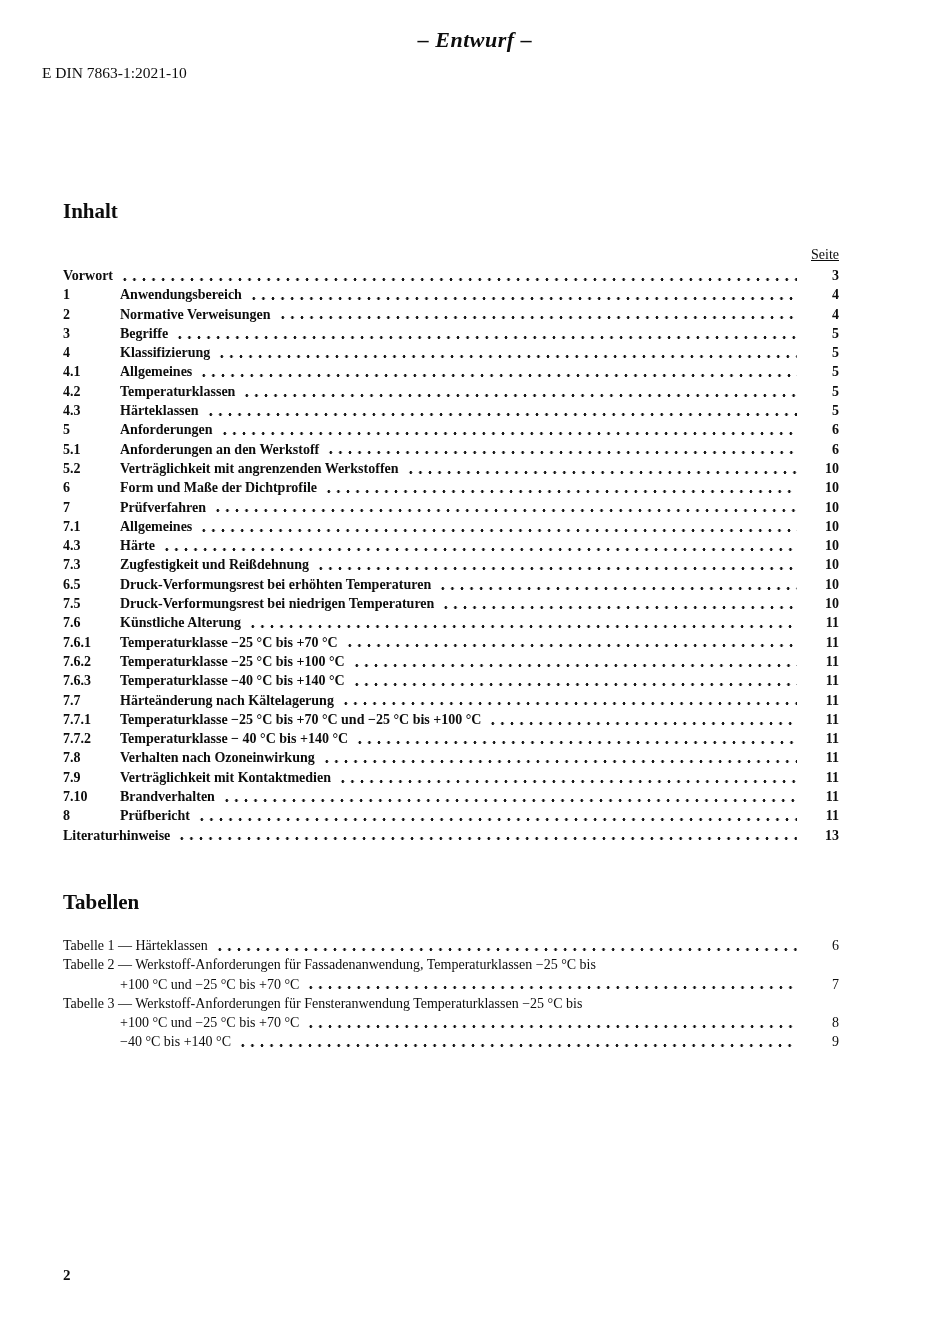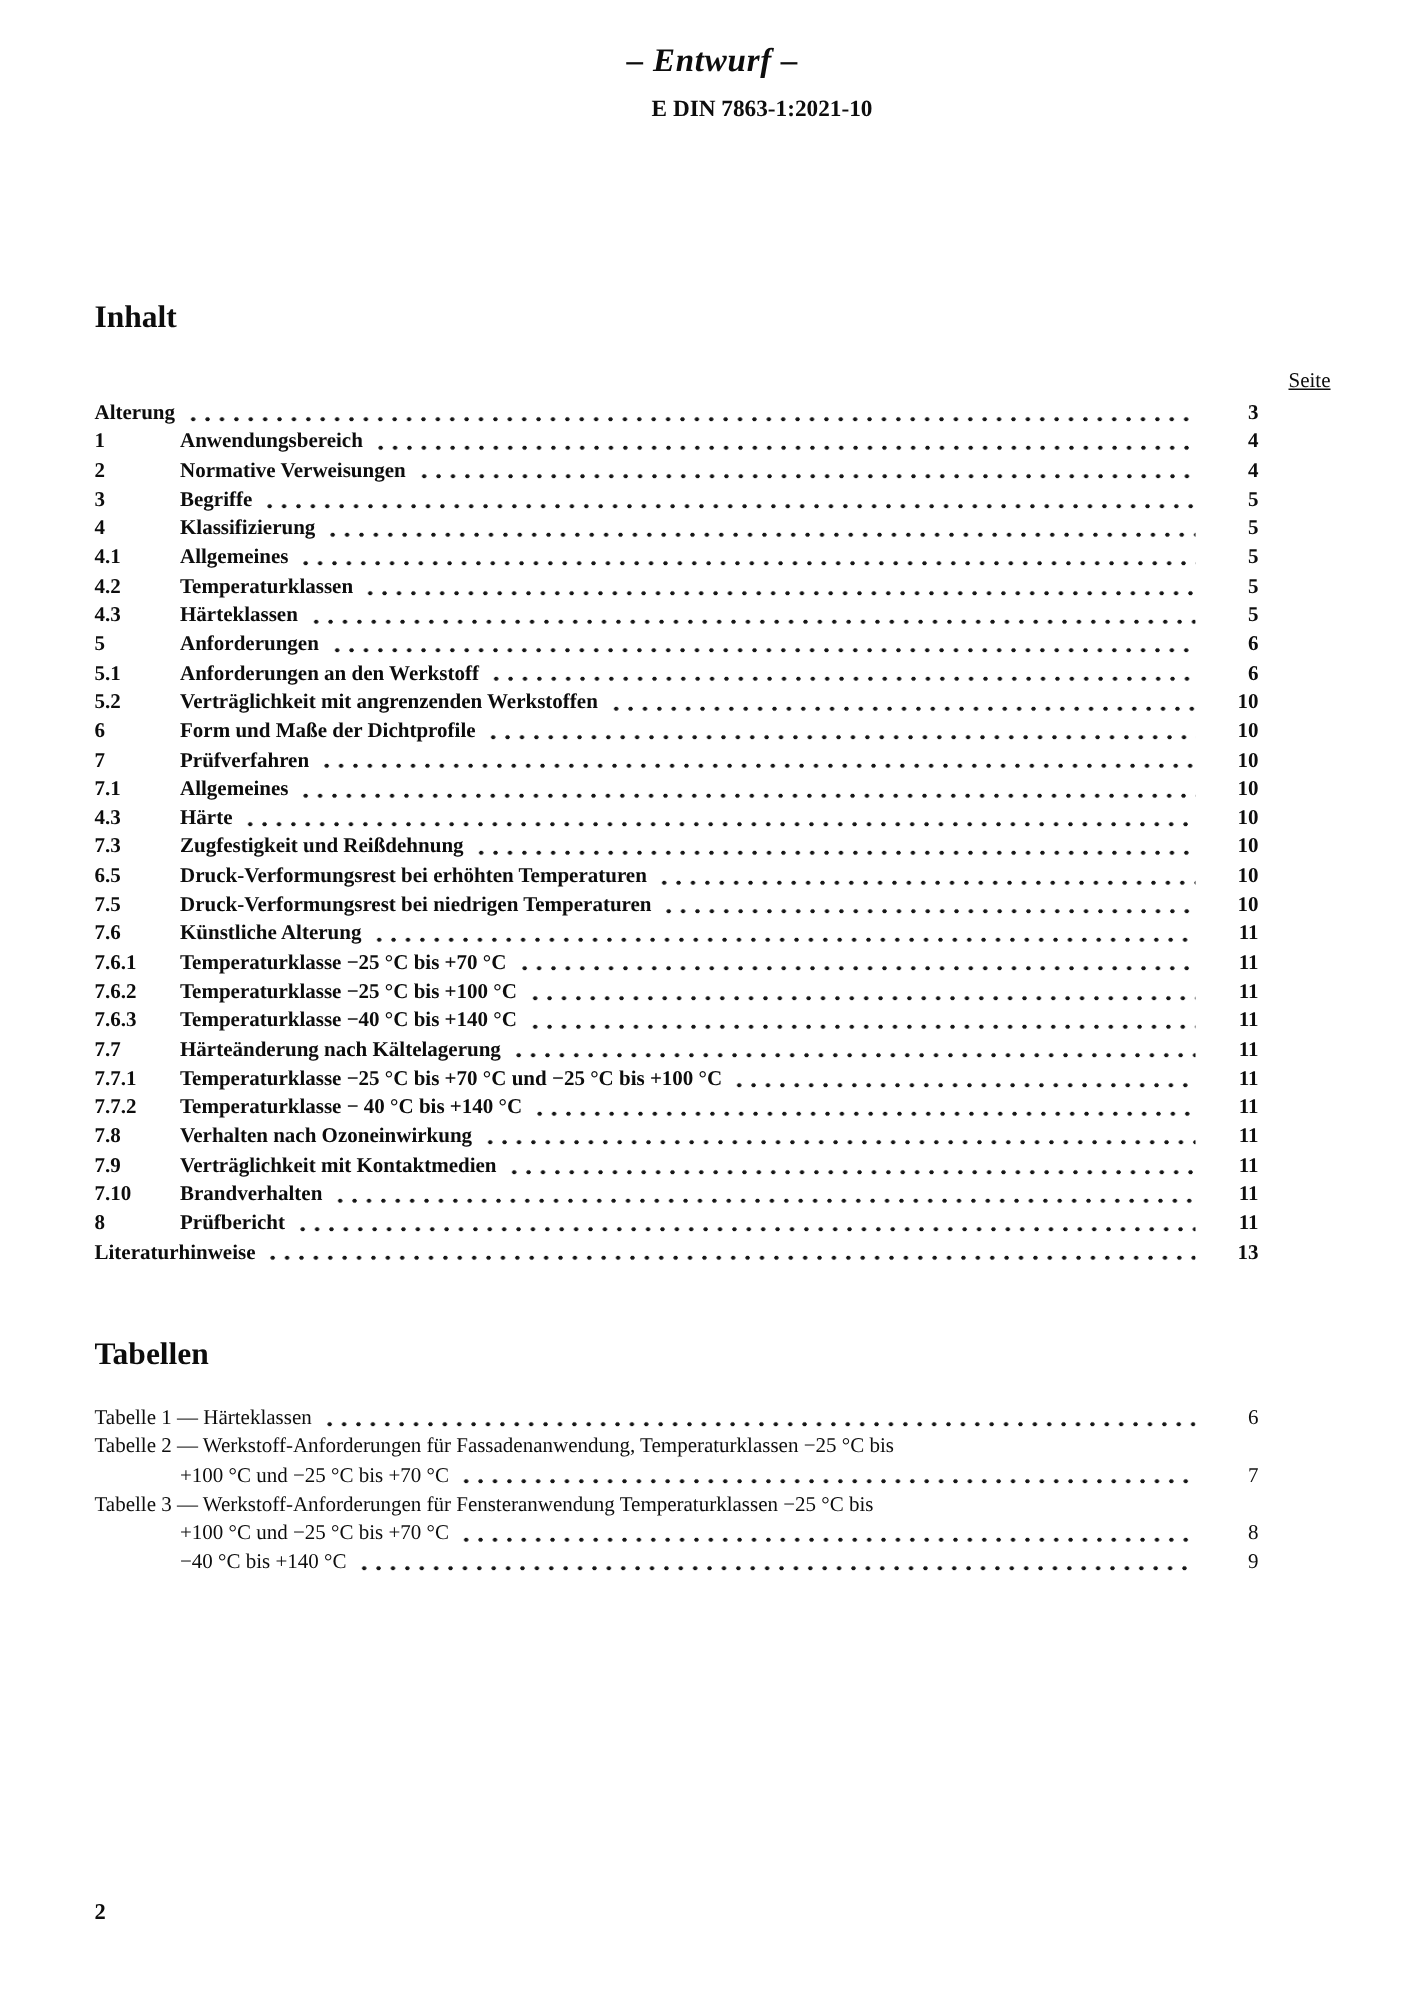--- a/index.html
+++ b/index.html
@@ -15,37 +15,36 @@
   .draft-label {
     margin-top: 27px;
     text-align: center;
     font-weight: 700;
     font-style: italic;
     font-size: 22px;
     line-height: 26px;
     letter-spacing: 0.5px;
   }
   .doc-number {
-    margin: 10px 0 0 66px;
-    font-weight: 700;
+    margin: 10px 0 0 42px;
+    font-weight: 400;
     font-size: 15.5px;
     line-height: 19px;
-    text-align: center;
   }
   .section-heading {
     font-size: 21px;
     font-weight: 700;
     line-height: 26px;
     margin: 0 0 0 63px;
   }
   .inhalt-heading { margin-top: 116px; }
   .tabellen-heading { margin-top: 44px; }
   .seite-row {
     margin-top: 23px;
-    padding-right: 63px;
+    padding-right: 111px;
     text-align: right;
     font-size: 14px;
     line-height: 15px;
     font-weight: 400;
     text-decoration: underline;
   }
   .toc-list {
     margin-top: 4px;
     padding: 0 111px 0 63px;
   }
@@ -99,21 +98,21 @@
 
   <div class="doc-number">E DIN 7863-1:2021-10</div>
 
   <h1 class="section-heading inhalt-heading">Inhalt</h1>
 
   <div class="seite-row">Seite</div>
 
   <div class="toc-list" id="toc-list">
   <div class="toc-row">
 
-    <span class="toc-label">Alterung</span>
+    <span class="toc-label">Vorwort</span>
     <span class="toc-leader"></span>
     <span class="toc-page">3</span>
   </div>
 
   <div class="toc-row">
     <span class="toc-num">1</span>
     <span class="toc-label">Anwendungsbereich</span>
     <span class="toc-leader"></span>
     <span class="toc-page">4</span>
   </div>

